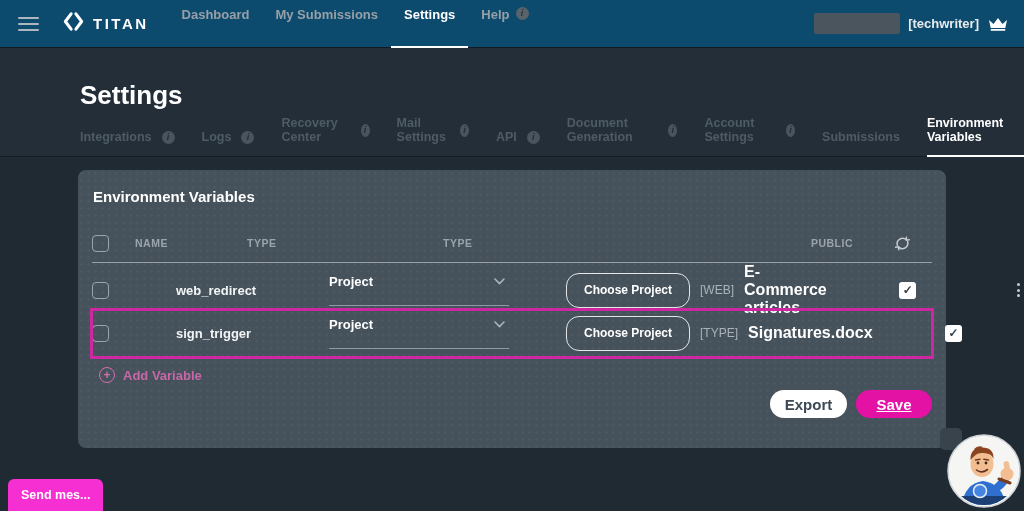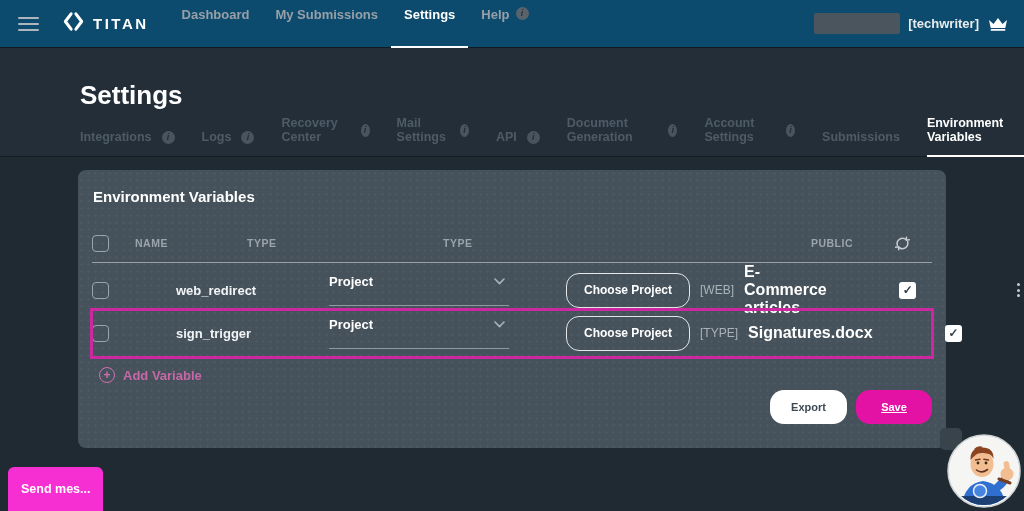--- a/index.html
+++ b/index.html
@@ -109,28 +109,28 @@
 
   .add-variable { display:flex; align-items:center; gap:8px; margin:10px 0 0 21px; cursor:pointer; width:max-content; }
   .plus-circle {
     width:16px; height:16px; border:1.5px solid #cf6fb0; border-radius:50%;
     color:#cf6fb0; font-size:12px; font-weight:bold; display:flex; align-items:center; justify-content:center;
     line-height:1;
   }
   .add-label { color:#c768a8; font-size:13px; font-weight:bold; }
 
   .card-actions { position:absolute; right:14px; top:220px; display:flex; gap:9px; }
-  .btn { height:34px; border:none; border-radius:14px; font-size:11px; font-weight:bold; cursor:pointer;
+  .btn { height:28px; border:none; border-radius:14px; font-size:15px; font-weight:bold; cursor:pointer;
          display:flex; align-items:center; justify-content:center; font-family:"Liberation Sans", sans-serif; }
   .btn-export { width:77px; background:#fff; color:#3d4954; }
   .btn-save   { width:76px; background:#e312a4; color:#fff;text-decoration:underline; }
 
   
   .chat-send {
-    position:absolute; left:8px; bottom:0; height:44px; padding:0 13px;
+    position:absolute; left:8px; bottom:0; height:32px; padding:0 13px;
     background:#f62fd2; color:#fff; font-size:12.5px; font-weight:bold;
     border:none; border-radius:6px 6px 0 0; cursor:pointer;
     font-family:"Liberation Sans", sans-serif;
   }
   .mascot-tab {
     position:absolute; right:62px; bottom:61px; width:22px; height:22px;
     background:#39434b; border-radius:5px;
   }
   .mascot { position:absolute; right:3px; bottom:3px; width:74px; height:74px; cursor:pointer; }
 </style>

